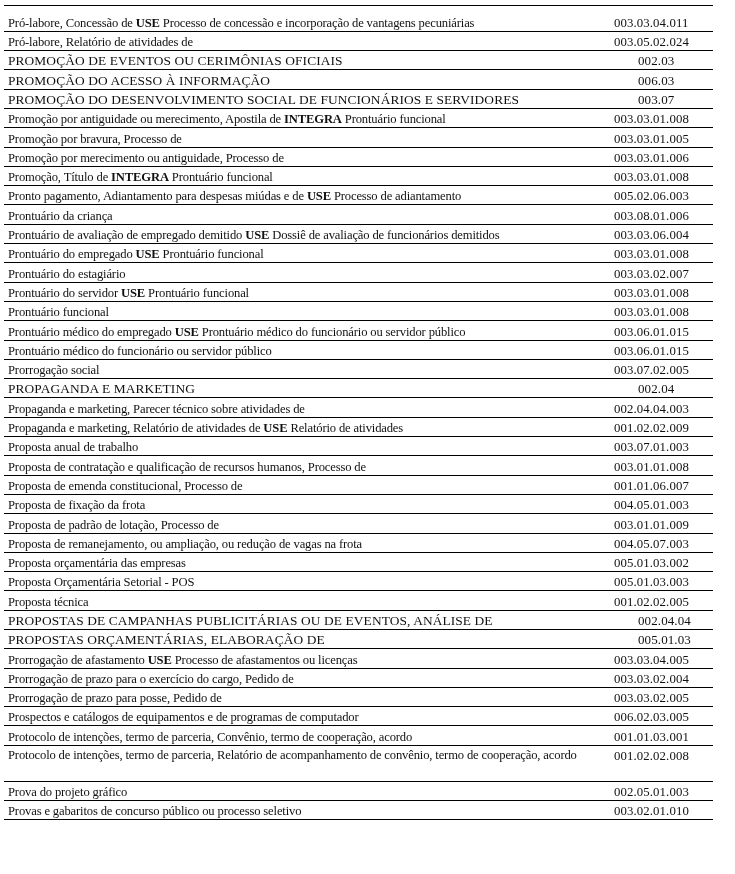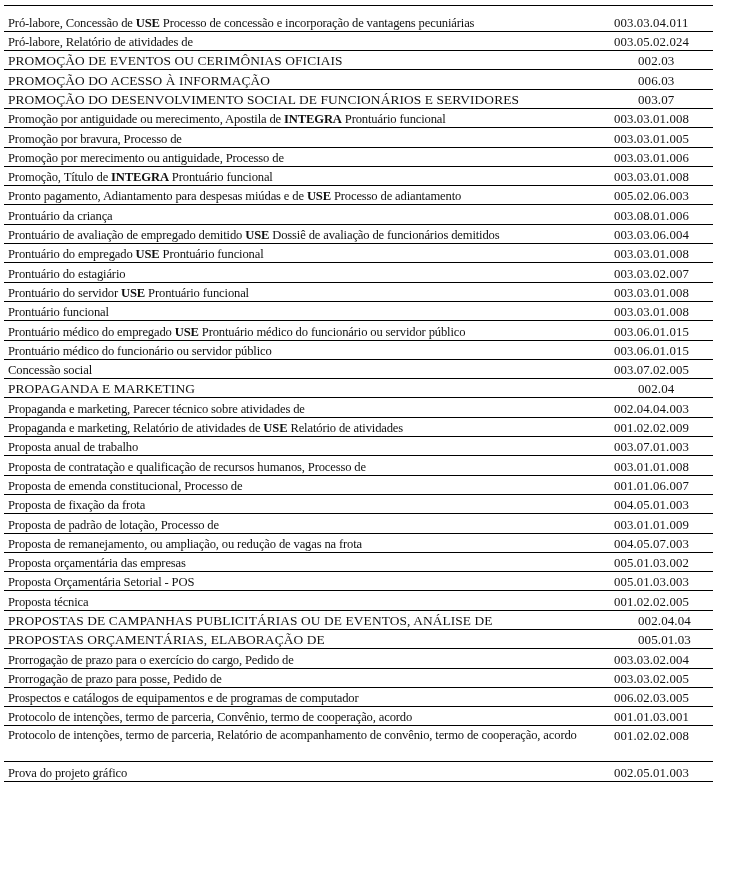--- a/index.html
+++ b/index.html
@@ -146,21 +146,21 @@
     </div>
     <div class="row">
       <div class="term"><span>Prontuário médico do empregado </span><b>USE</b><span> Prontuário médico do funcionário ou servidor público</span></div>
       <div class="code">003.06.01.015</div>
     </div>
     <div class="row">
       <div class="term"><span>Prontuário médico do funcionário ou servidor público</span></div>
       <div class="code">003.06.01.015</div>
     </div>
     <div class="row">
-      <div class="term"><span>Concessão social</span></div>
+      <div class="term"><span>Prorrogação social</span></div>
       <div class="code">003.07.02.005</div>
     </div>
     <div class="row upper">
       <div class="term"><span>PROPAGANDA E MARKETING</span></div>
       <div class="code">002.04</div>
     </div>
     <div class="row">
       <div class="term"><span>Propaganda e marketing, Parecer técnico sobre atividades de</span></div>
       <div class="code">002.04.04.003</div>
     </div>
@@ -204,20 +204,24 @@
       <div class="term"><span>Proposta técnica</span></div>
       <div class="code">001.02.02.005</div>
     </div>
     <div class="row upper">
       <div class="term"><span>PROPOSTAS DE CAMPANHAS PUBLICITÁRIAS OU DE EVENTOS, ANÁLISE DE</span></div>
       <div class="code">002.04.04</div>
     </div>
     <div class="row upper">
       <div class="term"><span>PROPOSTAS ORÇAMENTÁRIAS, ELABORAÇÃO DE</span></div>
       <div class="code">005.01.03</div>
+    </div>
+    <div class="row">
+      <div class="term"><span>Prorrogação de afastamento </span><b>USE</b><span> Processo de afastamentos ou licenças</span></div>
+      <div class="code">003.03.04.005</div>
     </div>
     <div class="row">
       <div class="term"><span>Prorrogação de prazo para o exercício do cargo, Pedido de</span></div>
       <div class="code">003.03.02.004</div>
     </div>
     <div class="row">
       <div class="term"><span>Prorrogação de prazo para posse, Pedido de</span></div>
       <div class="code">003.03.02.005</div>
     </div>
     <div class="row">
@@ -229,13 +233,17 @@
       <div class="code">001.01.03.001</div>
     </div>
     <div class="row tall">
       <div class="term"><span>Protocolo de intenções, termo de parceria, Relatório de acompanhamento de convênio, termo de cooperação, acordo</span></div>
       <div class="code">001.02.02.008</div>
     </div>
     <div class="row">
       <div class="term"><span>Prova do projeto gráfico</span></div>
       <div class="code">002.05.01.003</div>
     </div>
+    <div class="row">
+      <div class="term"><span>Provas e gabaritos de concurso público ou processo seletivo</span></div>
+      <div class="code">003.02.01.010</div>
+    </div>
   </div>
 
 </body></html>

